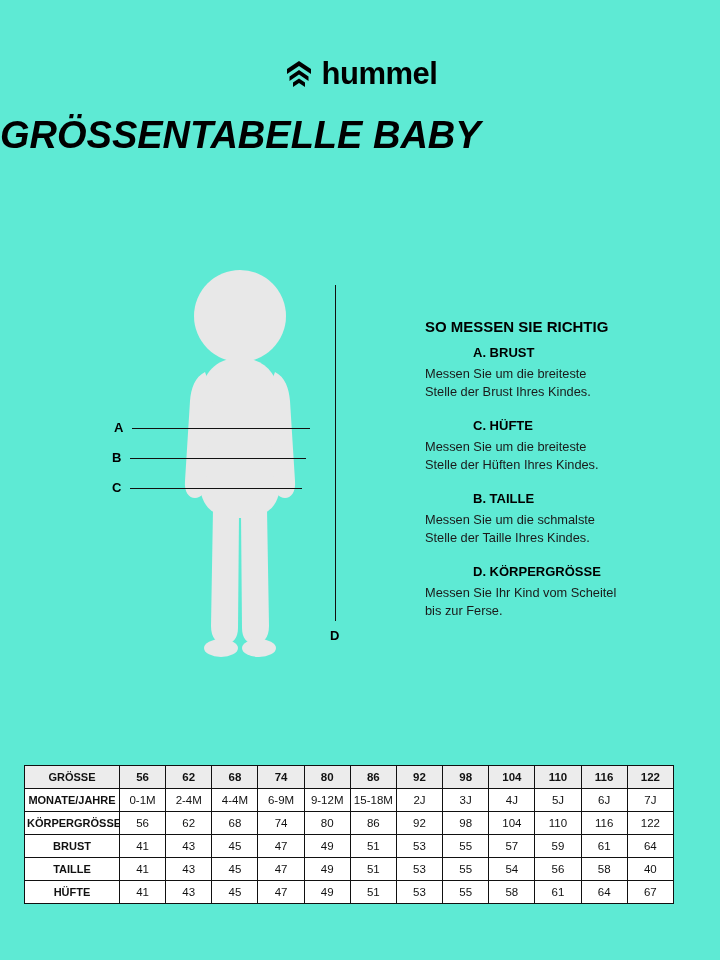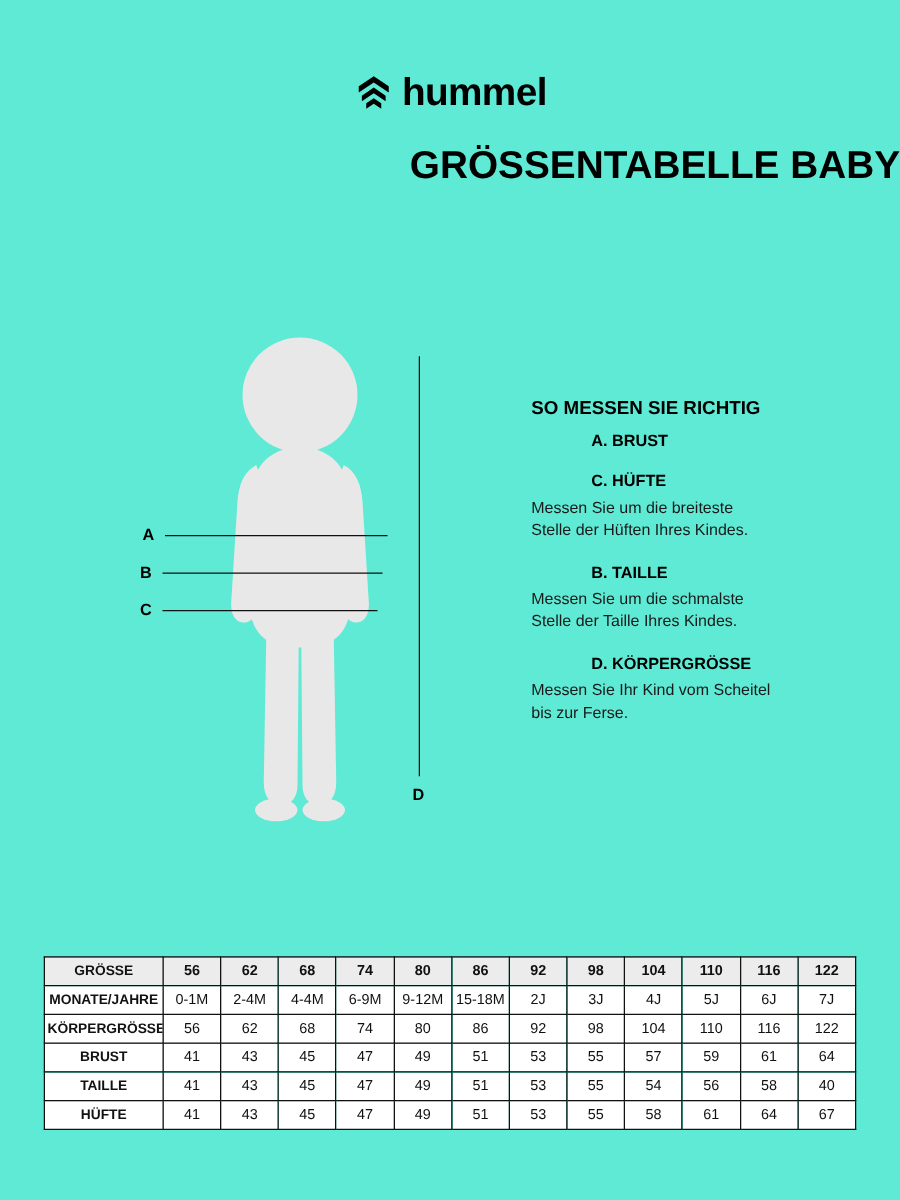--- a/index.html
+++ b/index.html
@@ -35,25 +35,26 @@
     letter-spacing: -0.5px;
     color: #000;
   }
 
   
   .page-title {
     position: absolute;
     top: 114px;
     left: 0;
     width: 100%;
-    text-align: right;
-    font-size: 31px;
+    text-align: left;
+    font-size: 38px;
     font-weight: 800;
     letter-spacing: 0px;
     color: #000;
+    font-style: italic;
   }
 
   
   .silhouette {
     position: absolute;
     left: 165px;
     top: 266px;
   }
   .measure-line {
     position: absolute;
@@ -105,21 +106,21 @@
   }
   .instr-section .instr-text {
     font-size: 12.8px;
     line-height: 18px;
     color: #1a1a1a;
   }
 
   
   .table-wrap {
     position: absolute;
-    left: 35px;
+    left: 24px;
     top: 765px;
     width: 650px;
   }
   table.size-table {
     width: 650px;
     border-collapse: collapse;
     table-layout: fixed;
   }
   table.size-table th,
   table.size-table td {
@@ -183,20 +184,21 @@
   <div class="measure-line line-c"></div>
 
   <div class="line-d"></div>
   <span class="measure-label label-d">D</span>
 
   <div class="instructions">
     <div class="heading">SO MESSEN SIE RICHTIG</div>
 
     <div class="instr-section">
       <div class="instr-title">A. BRUST</div>
+      <div class="instr-text">Messen Sie um die breiteste Stelle der Brust Ihres Kindes.</div>
     </div>
 
     <div class="instr-section">
       <div class="instr-title">C. HÜFTE</div>
       <div class="instr-text">Messen Sie um die breiteste Stelle der Hüften Ihres Kindes.</div>
     </div>
 
     <div class="instr-section">
       <div class="instr-title">B. TAILLE</div>
       <div class="instr-text">Messen Sie um die schmalste Stelle der Taille Ihres Kindes.</div>

